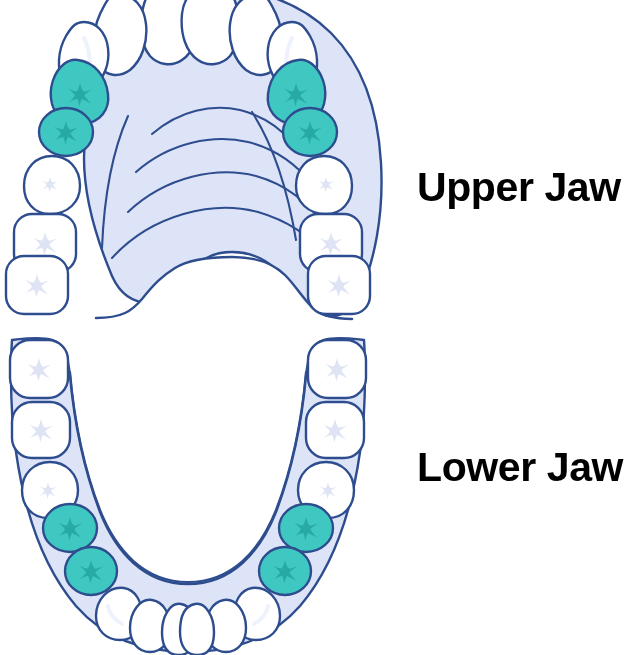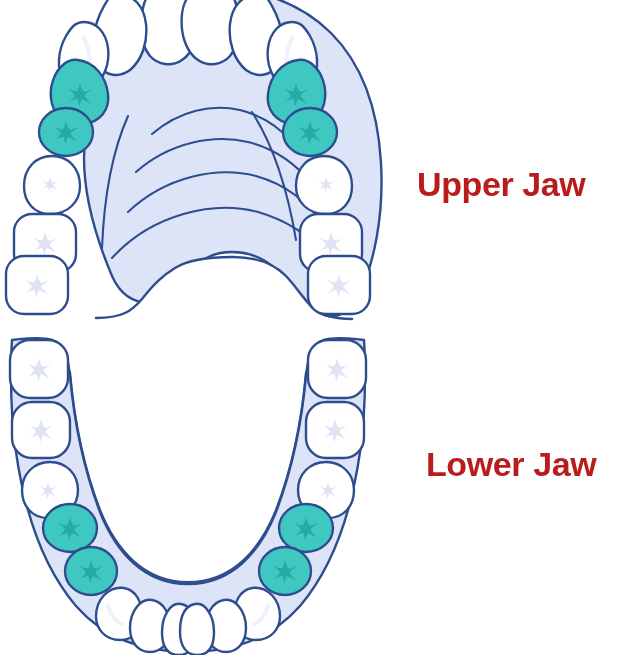--- a/index.html
+++ b/index.html
@@ -23,35 +23,35 @@
   }
   .diagram-svg {
     position: absolute;
     left: 0; top: 0;
     width: 640px;
     height: 655px;
     display: block;
   }
   .jaw-label {
     position: absolute;
-    color: #b91c1c;
+    color: #000000;
     font-family: "Liberation Sans", sans-serif;
     font-weight: bold;
-    font-size: 34px;
+    font-size: 41px;
     letter-spacing: -0.4px;
     white-space: nowrap;
     line-height: 1;
     -webkit-font-smoothing: antialiased;
   }
   #label-upper {
     left: 417px;
     top: 167px;
   }
   #label-lower {
-    left: 426px;
+    left: 417px;
     top: 447px;
   }
 </style>
 </head>
 <body>
 
 <div id="stage">
 
   <svg class="diagram-svg" viewBox="0 0 640 655" xmlns="http://www.w3.org/2000/svg">
 

